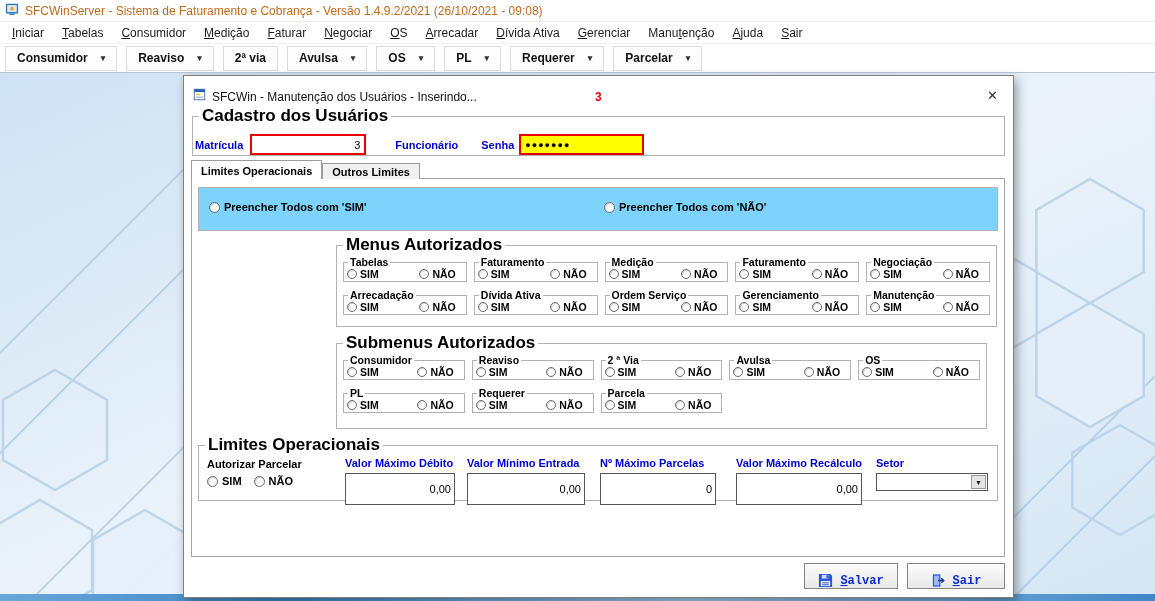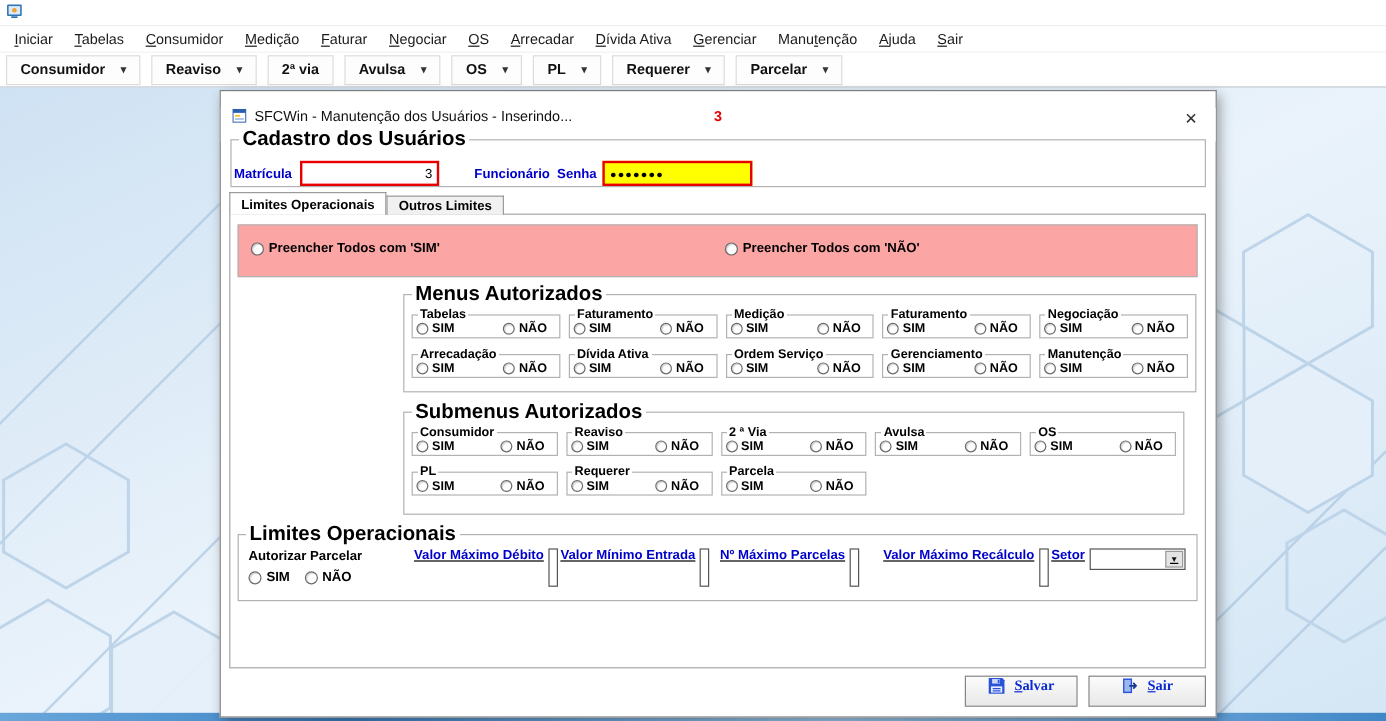--- a/index.html
+++ b/index.html
@@ -14,44 +14,44 @@
 .toolbar {position:absolute; left:0; top:44px; width:1155px; height:29px; background:#fff; border-bottom:1px solid #b9c6d2; display:flex; align-items:center; padding:0 5px;}
 .tool-btn {display:flex; align-items:center; height:25px; padding:0 11px; margin-right:9px; border:1px solid #dcdcdc; background:#fdfdfd; font-weight:bold; font-size:12px; color:#111; white-space:nowrap; cursor:default;}
 .tool-arrow {margin-left:13px; font-size:9px; color:#333;}
 
 
 .wallpaper {position:absolute; left:0; top:73px; width:1155px; height:528px;}
 .bottom-strip {position:absolute; left:0; bottom:0; width:1155px; height:7px; background:linear-gradient(90deg,#6aa7da,#3c84c6 25%,#9fc9ec 60%,#4087c6); z-index:2;}
 
 
 .dialog {position:absolute; left:183px; top:75px; width:831px; height:523px; background:#fff; border:1px solid #7f7f7f; box-shadow:3px 4px 10px rgba(0,0,0,.35); z-index:10;}
-.dlg-title {position:absolute; left:0; top:0; width:100%; height:28px; display:flex; align-items:flex-start; gap:6px; padding:0 9px; font-size:12px; color:#111; background:#fff;margin-top:14px;}
+.dlg-title {position:absolute; left:0; top:0; width:100%; height:28px; display:flex; align-items:flex-end; gap:6px; padding:0 9px; font-size:12px; color:#111; background:#fff;}
 .overlay-num {position:absolute; left:411px; top:14px; color:#e80000; font-weight:bold; font-size:12px;}
 .dlg-close {margin-left:auto; font-size:13px; color:#333; padding:1px 6px; cursor:default;}
 
 fieldset {border:1px solid #b2b2b2; background:#fff;}
 legend {font-size:17px; font-weight:bold; color:#000; margin-left:6px; padding:0 3px; white-space:nowrap;}
 
 .cadastro {position:absolute; left:8px; top:30px; width:813px; height:50px;}
 .cad-row {display:flex; align-items:center; padding:8px 0 0 2px;}
 .blue-label {color:#0000cc; font-weight:bold; font-size:11px; white-space:nowrap;}
 .red-input {height:21px; border:2px solid #e80000; font-size:11px; font-family:inherit; padding:0 4px; background:#fff;}
 .in-matricula {width:116px; margin-left:7px; text-align:right;}
 .lbl-funcionario {margin-left:29px;}
 .in-funcionario {width:330px; margin-left:7px;}
-.lbl-senha {margin-left:6px;}
+.lbl-senha {margin-left:23px;}
 .in-senha {width:125px; margin-left:5px; background:#ffff00; font-size:9px; letter-spacing:1px;}
 
 .tabs {position:absolute; left:7px; top:84px; display:flex; align-items:flex-end; z-index:3; height:19px;}
 .tab {border:1px solid #9b9b9b; border-bottom:none; background:#f1f1f1; font-size:11px; font-weight:bold; padding:2px 9px; height:16px; cursor:default; white-space:nowrap;}
 .tab.active {background:#fff; height:19px; padding-top:4px;}
 
 .tabpane {position:absolute; left:7px; top:102px; width:814px; height:379px; border:1px solid #a6a6a6; background:#fff;}
 
-.preencher {position:absolute; left:6px; top:8px; width:800px; height:44px; border:1px solid #b2b2b2; background:#fca5a5;}
+.preencher {position:absolute; left:6px; top:8px; width:800px; height:44px; border:1px solid #b2b2b2; background:#7dd3fc;}
 .radio-item {display:inline-flex; align-items:center; cursor:default;}
 .rcircle {width:11px; height:11px; border:1px solid #6a6a6a; border-radius:50%; background:#fff; box-shadow:inset 1px 1px 1px rgba(0,0,0,.18); margin-right:4px; flex:none;}
 .rlabel {font-size:11px; font-weight:bold; white-space:nowrap;}
 .pos-sim {position:absolute; left:10px; top:13px;}
 .pos-nao {position:absolute; left:405px; top:13px;}
 
 .nivel {position:absolute; left:6px; top:56px; width:130px; height:196px;}
 .nivel-options {display:flex; flex-direction:column; gap:45px; padding:36px 0 0 7px;}
 
 .menus {position:absolute; left:144px; top:56px; width:661px; height:92px;}
@@ -63,34 +63,34 @@
 .mini-row .rcircle {width:10px; height:10px; margin-right:3px;}
 .mini-row .rlabel {font-size:10.5px;}
 .mini-row .radio-item:nth-child(2) {margin-left:auto; margin-right:7px;}
 
 .limites {position:absolute; left:6px; top:256px; width:800px; height:66px;}
 .lim-row {display:flex; align-items:flex-start; padding:2px 0 0 8px;}
 .autorizar {width:126px; flex:none;}
 .autorizar .bold-label {font-size:11px; font-weight:bold; margin:1px 0 5px; white-space:nowrap;}
 .autorizar-radios {display:flex; gap:12px;}
 .lim-fields {display:flex;}
-.lim-col {display:flex; flex-direction:row; gap:4px; flex:none;text-decoration:underline;}
+.lim-col {display:flex; flex-direction:column; gap:4px; flex:none;}
 .blue-head {color:#0000cc; font-weight:bold; font-size:11px; white-space:nowrap;}
 .lim-input {height:32px; border:1px solid #555; font-size:11px; font-family:inherit; text-align:right; padding:0 3px; width:100%;}
 #lim-fields .lim-col {margin-left:12px;}
 #lim-fields .lim-col:nth-child(1){width:110px;}
 #lim-fields .lim-col:nth-child(2){width:118px;}
 #lim-fields .lim-col:nth-child(3){width:116px; margin-left:15px;}
 #lim-fields .lim-col:nth-child(4){width:126px; margin-left:20px;}
 .setor-col {margin-left:14px; width:112px;}
 .combo {width:112px; height:18px; border:1px solid #555; background:#fff; display:flex; align-items:center; justify-content:flex-end; padding:1px;}
 .combo-btn {width:15px; height:14px; background:#e4e4e4; border:1px solid #9a9a9a; display:flex; align-items:center; justify-content:center; font-size:7px; color:#111;}
 
 .btn-row {position:absolute; right:8px; bottom:8px; display:flex; gap:9px;}
-.btn {display:flex; align-items:flex-start; justify-content:center; gap:7px; width:94px; height:26px; border:1px solid #858585; background:linear-gradient(#fcfcfc,#e8e8e8); font-family:Liberation Serif, serif; font-size:12px; font-weight:bold; color:#0a2bd0; cursor:default;}
+.btn {display:flex; align-items:flex-end; justify-content:center; gap:7px; width:94px; height:26px; border:1px solid #858585; background:linear-gradient(#fcfcfc,#e8e8e8); font-family:Liberation Mono, monospace; font-size:12px; font-weight:bold; color:#0a2bd0; cursor:default;}
 #btn-sair {width:98px;}
 .btn-icon {display:inline-flex; flex:none;}
 </style>
 </head>
 <body>
 
 <div class="wallpaper">
   <svg width="1155" height="528" viewBox="0 0 1155 528" preserveAspectRatio="none">
     <defs>
       <linearGradient id="bgg" x1="0" y1="0" x2="1" y2="1">
@@ -123,20 +123,21 @@
 
 <div class="app-titlebar">
   <span class="app-icon">
     <svg width="14" height="14" viewBox="0 0 16 16">
       <rect x="1" y="2" width="14" height="11" rx="1" fill="#2e74b5"></rect>
       <rect x="2.5" y="3.5" width="11" height="8" fill="#dce9f7"></rect>
       <circle cx="8" cy="7.5" r="2.2" fill="#f0a030"></circle>
       <path d="M5 14h6" stroke="#2e74b5" stroke-width="1.5"></path>
     </svg>
   </span>
+  <span>SFCWinServer - Sistema de Faturamento e Cobrança - Versão 1.4.9.2/2021 (26/10/2021 - 09:08)</span>
 </div>
 
 <nav class="menubar" id="menubar">
     <span class="menu-item"><span class="u">I</span>niciar</span>
     <span class="menu-item"><span class="u">T</span>abelas</span>
     <span class="menu-item"><span class="u">C</span>onsumidor</span>
     <span class="menu-item"><span class="u">M</span>edição</span>
     <span class="menu-item"><span class="u">F</span>aturar</span>
     <span class="menu-item"><span class="u">N</span>egociar</span>
     <span class="menu-item"><span class="u">O</span>S</span>

